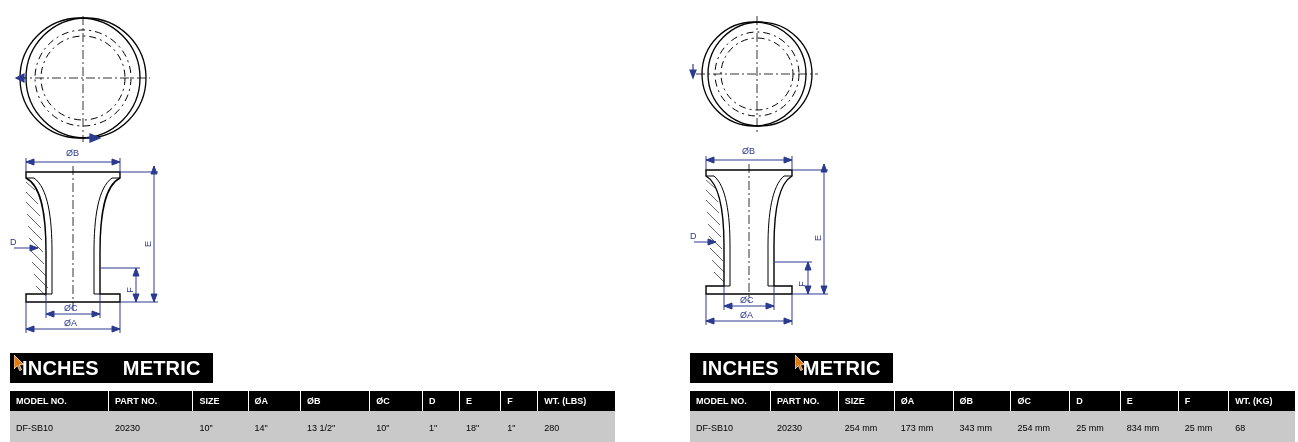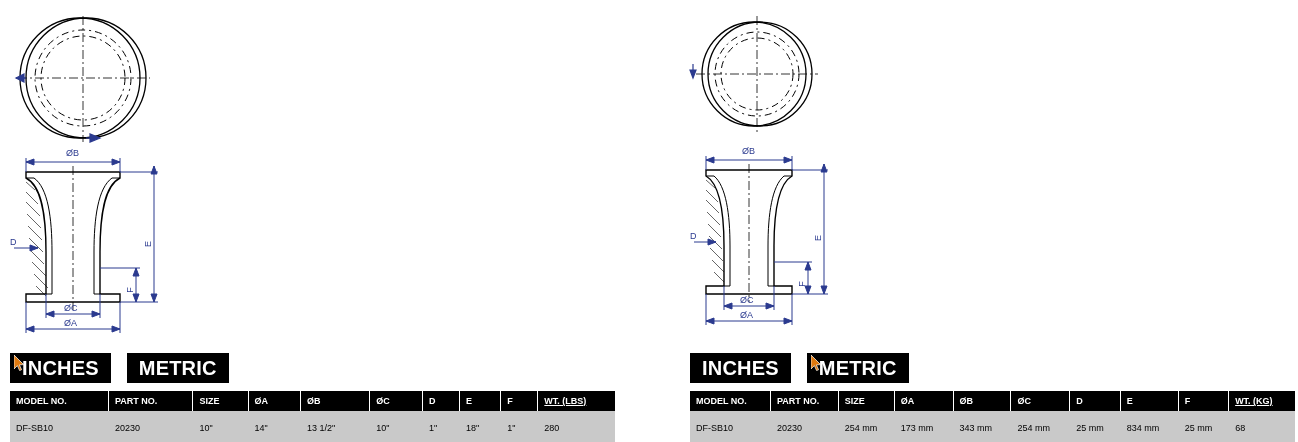--- a/index.html
+++ b/index.html
@@ -10,21 +10,21 @@
     color:#000;
     overflow:hidden;
     position:relative;
   }
   .panel{position:absolute;top:16px;height:442px;width:625px;}
   .panel-left{left:8px;}
   .panel-right{left:688px;}
   .dwg-top{position:absolute;left:0;top:0;width:300px;height:130px;}
   .dwg-side{position:absolute;left:0;top:128px;width:300px;height:195px;}
 
-  .tabs{position:absolute;display:flex;gap:16px;}
+  .tabs{position:absolute;display:flex;gap:0;}
   .tab{
     height:30px;
     display:flex;align-items:center;
     padding:0 12px;
     font-size:20px;
     font-weight:700;
     letter-spacing:.2px;
     background:#000;color:#fff;
     position:relative;
   }
@@ -37,21 +37,21 @@
     font-size:9px;
     text-align:left;
     padding:0 6px;
     height:20px;
     white-space:nowrap;
   }
   .tbl thead th{
     background:#000;color:#fff;font-weight:700;
     border-right:1px solid #fff;
   }
-  .tbl thead th:last-child{border-right:none;text-decoration:underline;}
+  .tbl thead th:last-child{border-right:none;}
   .tbl tbody td{
     background:#c9c9c9;color:#000;font-weight:400;
     border-right:1px solid #c9c9c9;
     height:34px;
   }
   svg{display:block;}
 </style>
 </head>
 <body>
 

